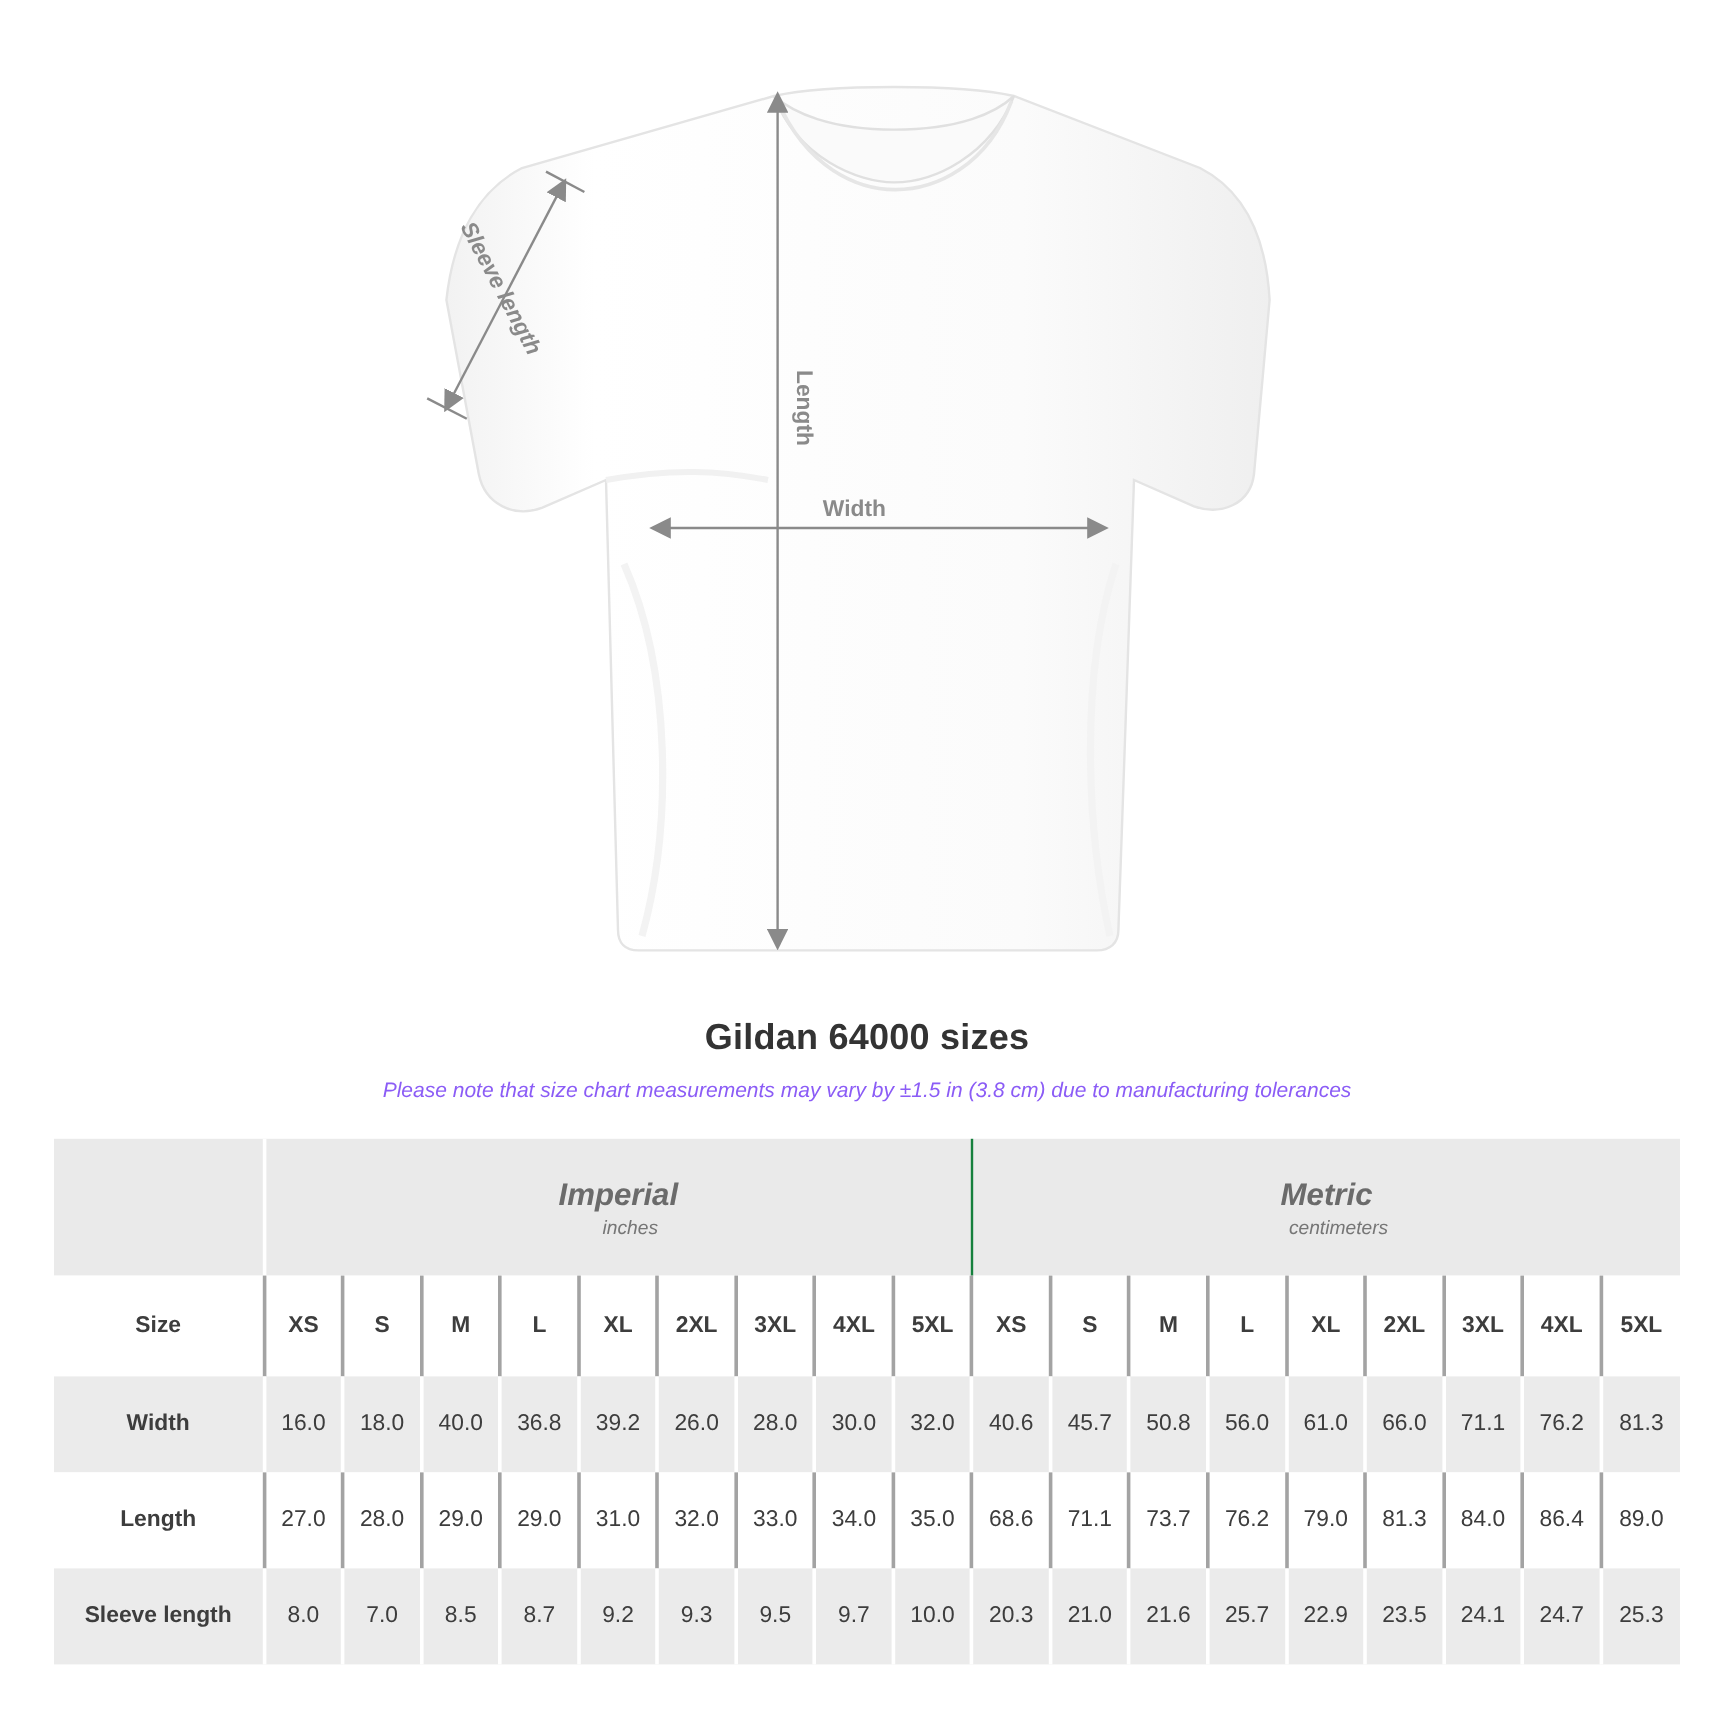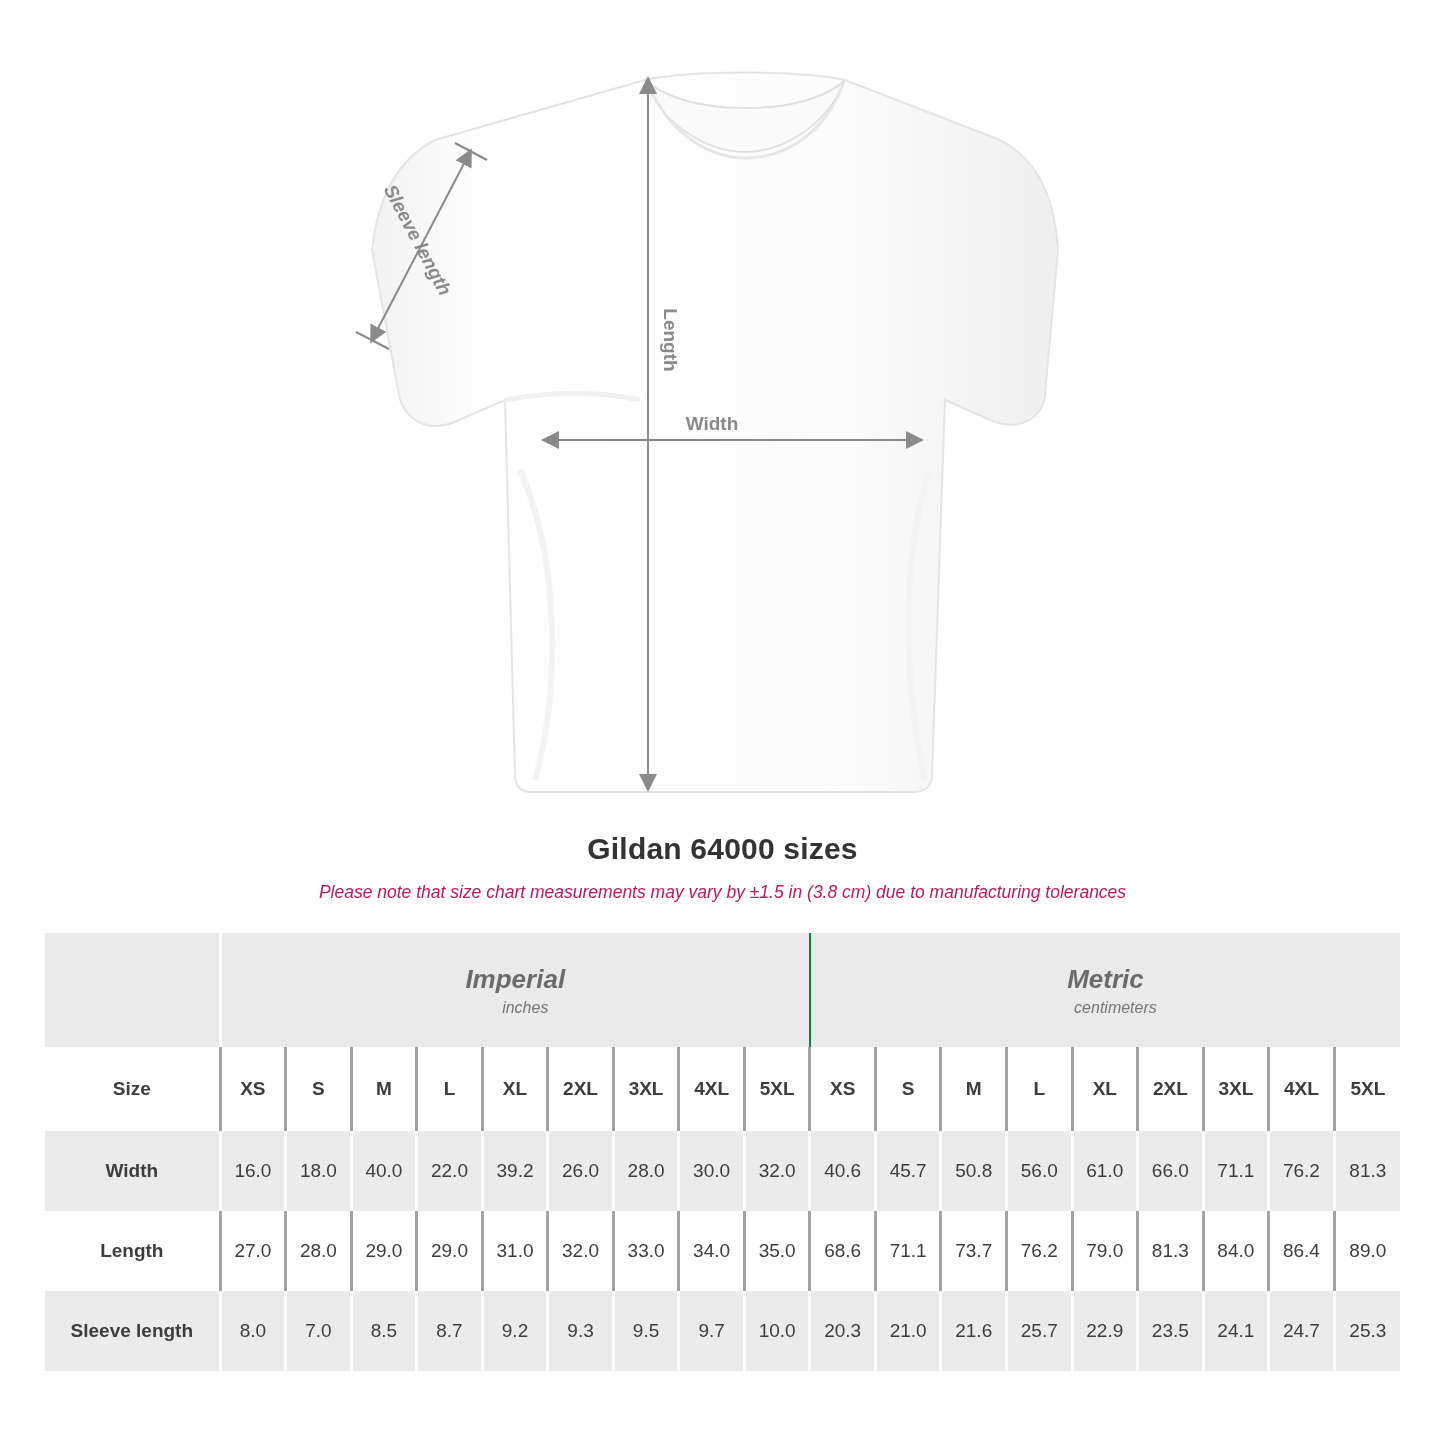--- a/index.html
+++ b/index.html
@@ -32,28 +32,28 @@
     left: 0;
     top: 0;
   }
 
   
   .chart-title {
     text-align: center;
     font-size: 30px;
     font-weight: bold;
     color: #333333;
-    margin: 2px 0 0 0;
+    margin: 18px 0 0 0;
     letter-spacing: 0.2px;
   }
   .chart-note {
     text-align: center;
     font-size: 17.5px;
     font-style: italic;
-    color: #be185d;
+    color: #8b5cf6;
     margin: 16px 0 0 0;
   }
 
   
   .table-wrap {
     margin: 30px 45px 0 45px;
     width: 1355px;
   }
   table.size-table {
     border-collapse: collapse;
@@ -249,21 +249,21 @@
           <td class="cell">3XL</td>
           <td class="cell">4XL</td>
           <td class="cell lastcol">5XL</td>
         </tr>
 
         <tr class="size-row band-grey">
           <td class="row-head cell">Width</td>
           <td class="cell">16.0</td>
           <td class="cell">18.0</td>
           <td class="cell">40.0</td>
-          <td class="cell">22.0</td>
+          <td class="cell">36.8</td>
           <td class="cell">39.2</td>
           <td class="cell">26.0</td>
           <td class="cell">28.0</td>
           <td class="cell">30.0</td>
           <td class="cell">32.0</td>
           <td class="cell">40.6</td>
           <td class="cell">45.7</td>
           <td class="cell">50.8</td>
           <td class="cell">56.0</td>
           <td class="cell">61.0</td>

